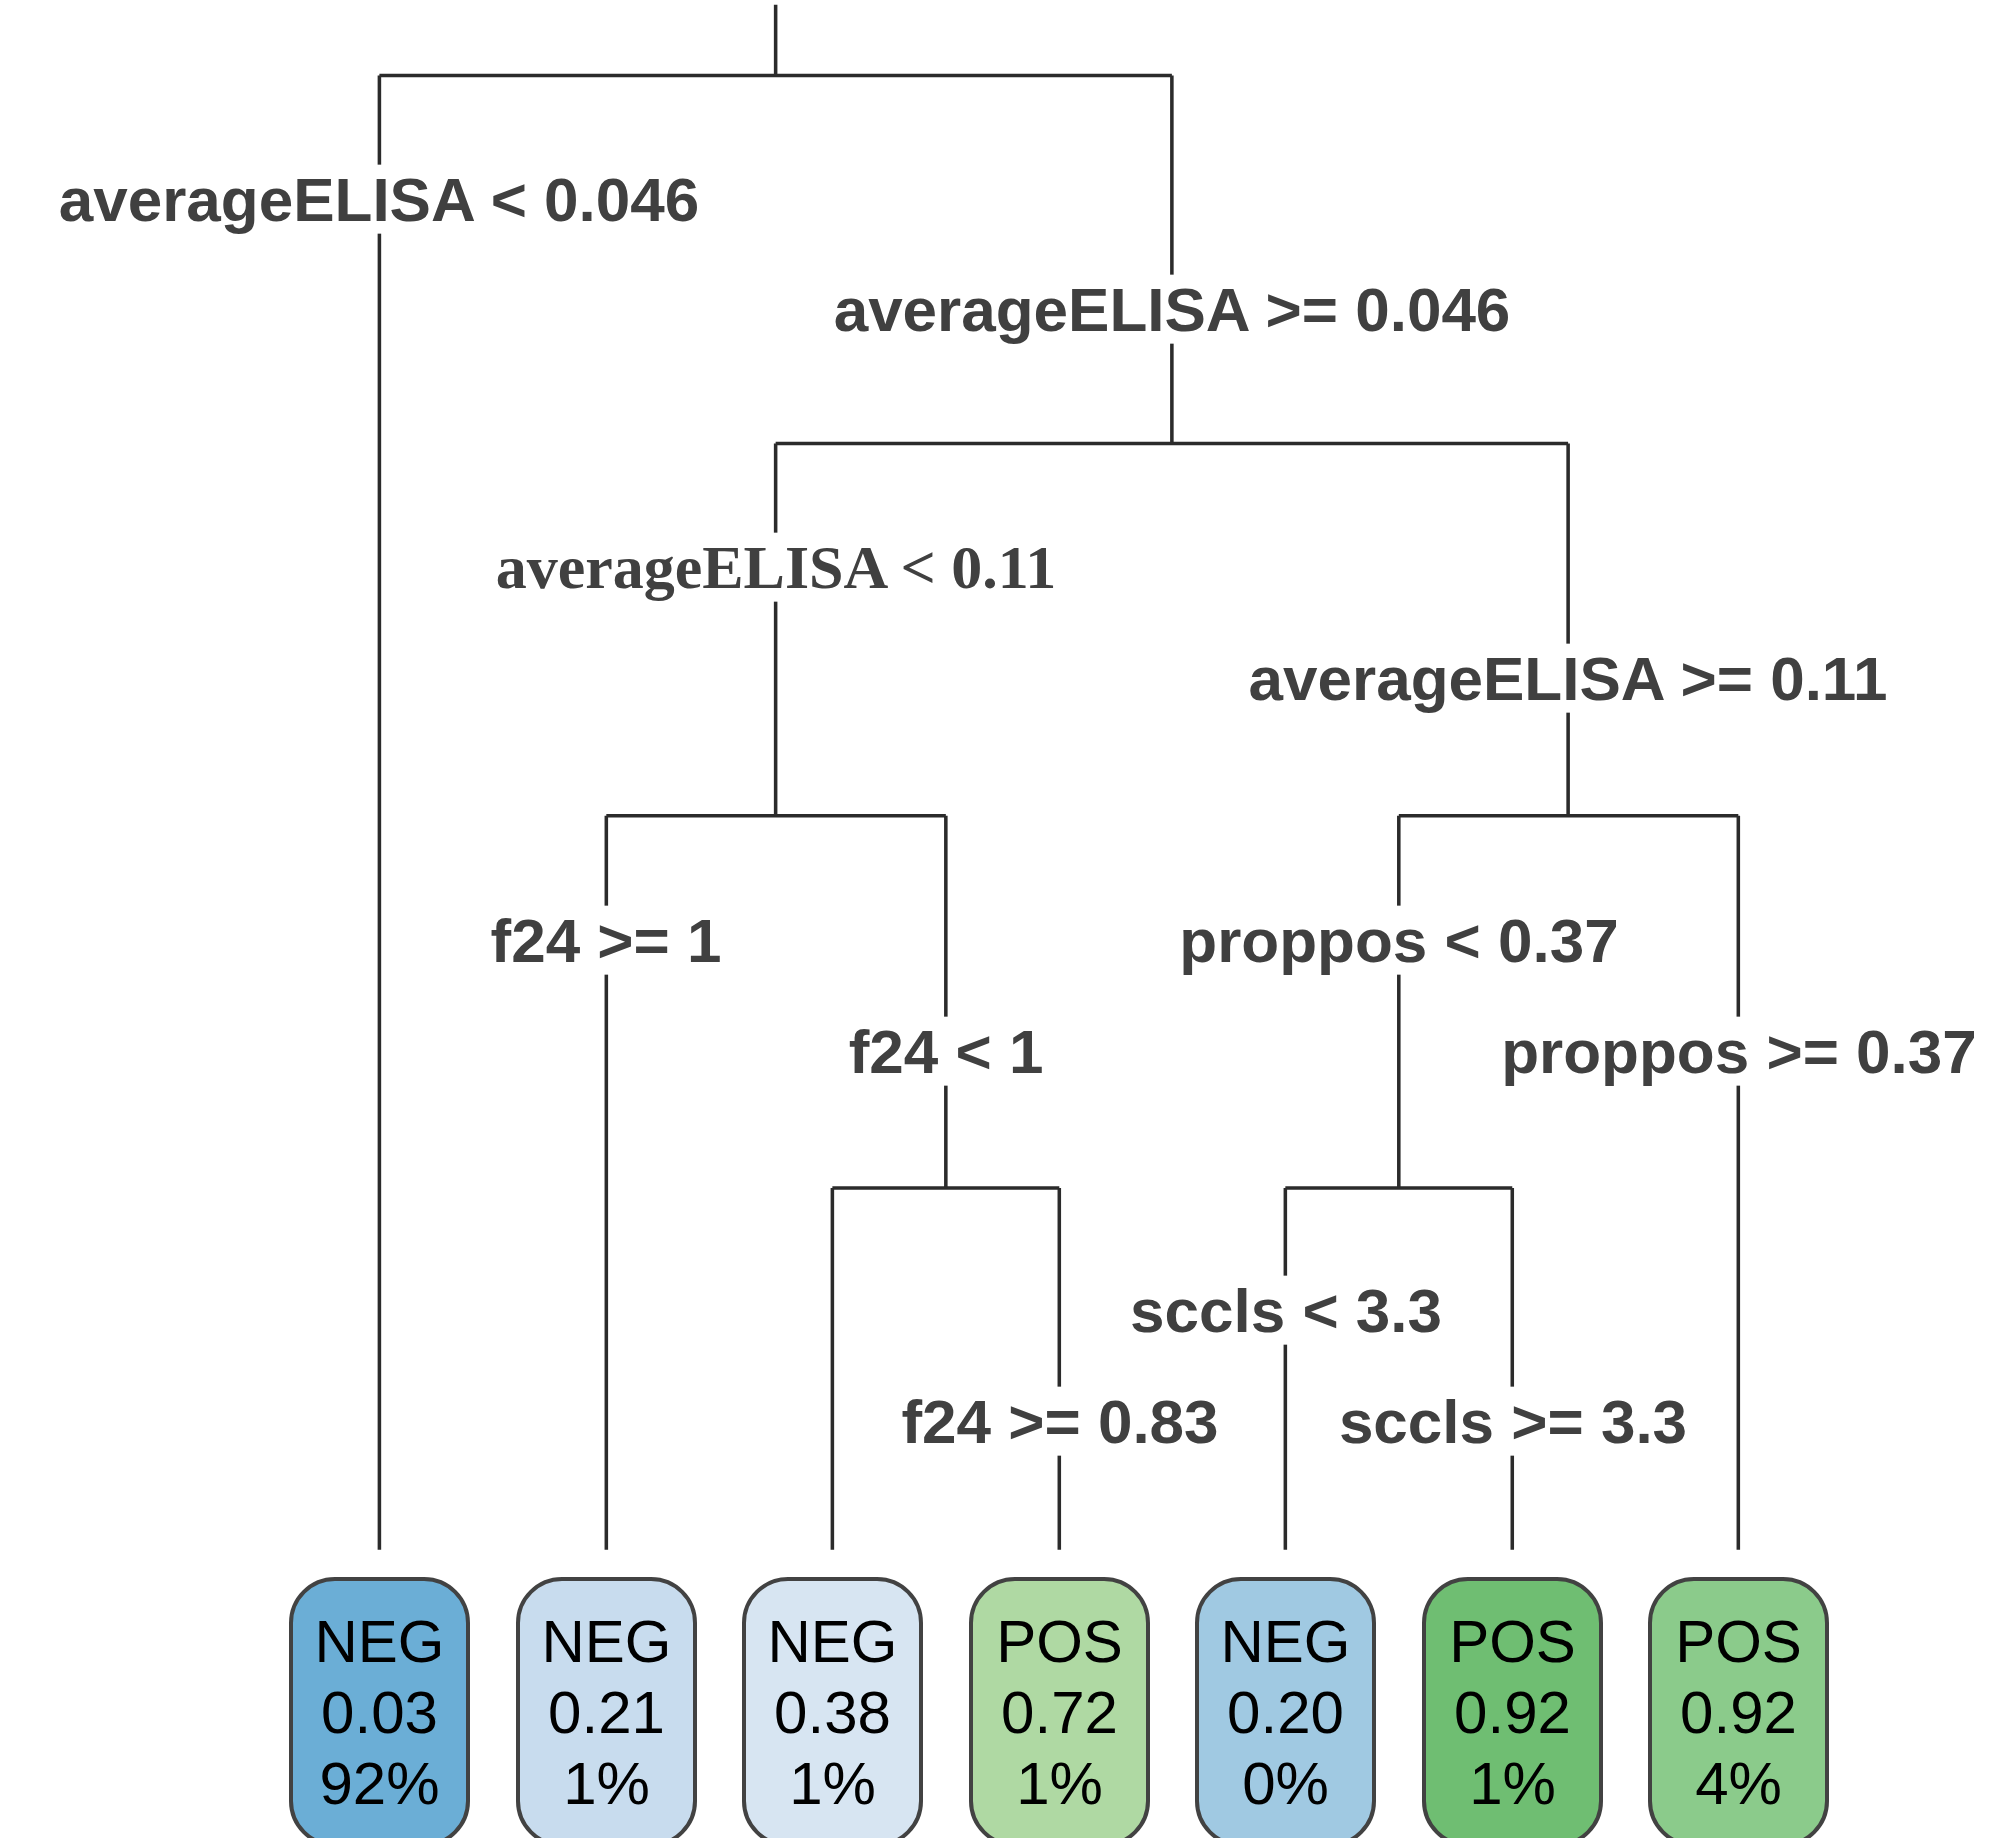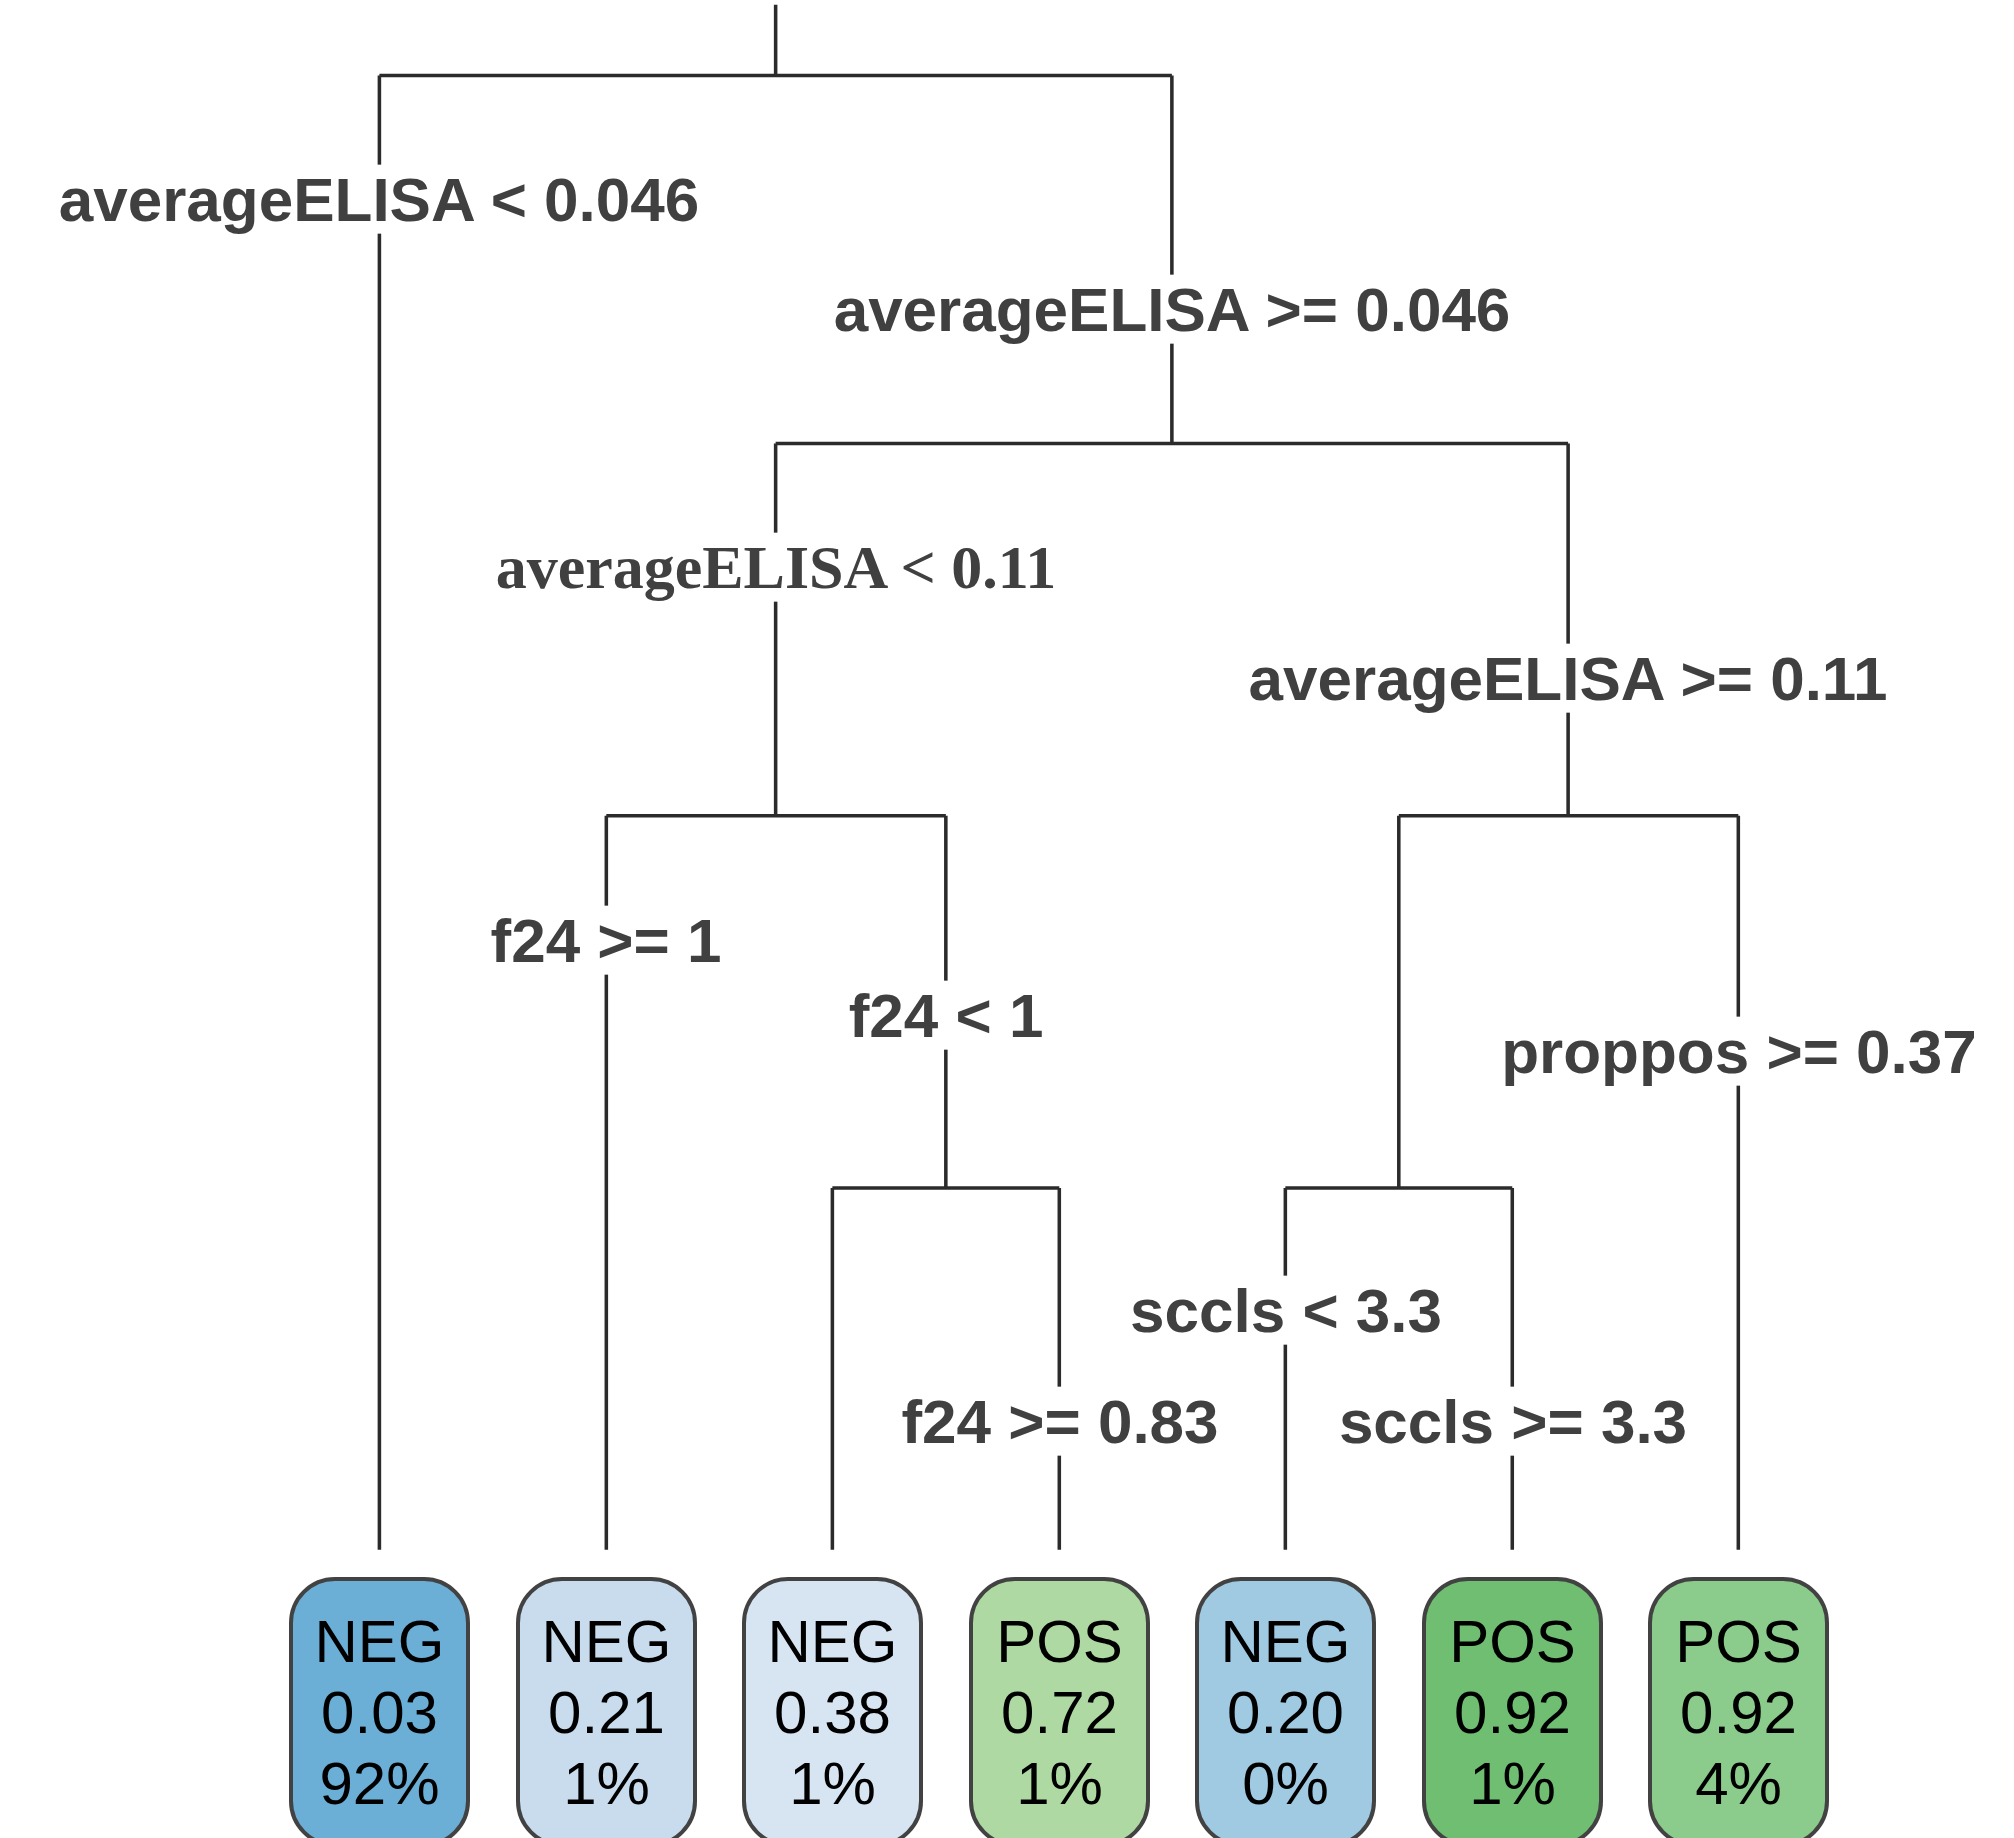--- a/index.html
+++ b/index.html
@@ -88,21 +88,22 @@
         M1450 1340 V1748
         M1706 1340 V1748"></path>
     </g>
   </svg>
 
   <div class="split-label" style="left:379px;  top:199px;">averageELISA &lt; 0.046</div>
   <div class="split-label" style="left:1172px; top:309px;">averageELISA &gt;= 0.046</div>
   <div class="split-label" style="left:776px;  top:567px;font-family:Liberation Serif, serif;">averageELISA &lt; 0.11</div>
   <div class="split-label" style="left:1568px; top:678px;">averageELISA &gt;= 0.11</div>
   <div class="split-label" style="left:606px;  top:940px;">f24 &gt;= 1</div>
-  <div class="split-label" style="left:946px; top:1015px;">f24 &lt; 1</div>
+  <div class="split-label" style="left:946px; top:1051px;">f24 &lt; 1</div>
+  <div class="split-label" style="left:1399px; top:940px;">proppos &lt; 0.37</div>
   <div class="split-label" style="left:1739px; top:1051px;">proppos &gt;= 0.37</div>
   <div class="split-label" style="left:1060px; top:1421px;">f24 &gt;= 0.83</div>
   <div class="split-label" style="left:1286px; top:1310px;">sccls &lt; 3.3</div>
   <div class="split-label" style="left:1513px; top:1421px;">sccls &gt;= 3.3</div>
 
   <div class="leaf" style="left: 289px; background-color: rgb(107, 174, 214);">
     <div>NEG</div>
     <div>0.03</div>
     <div>92%</div>
   </div>

